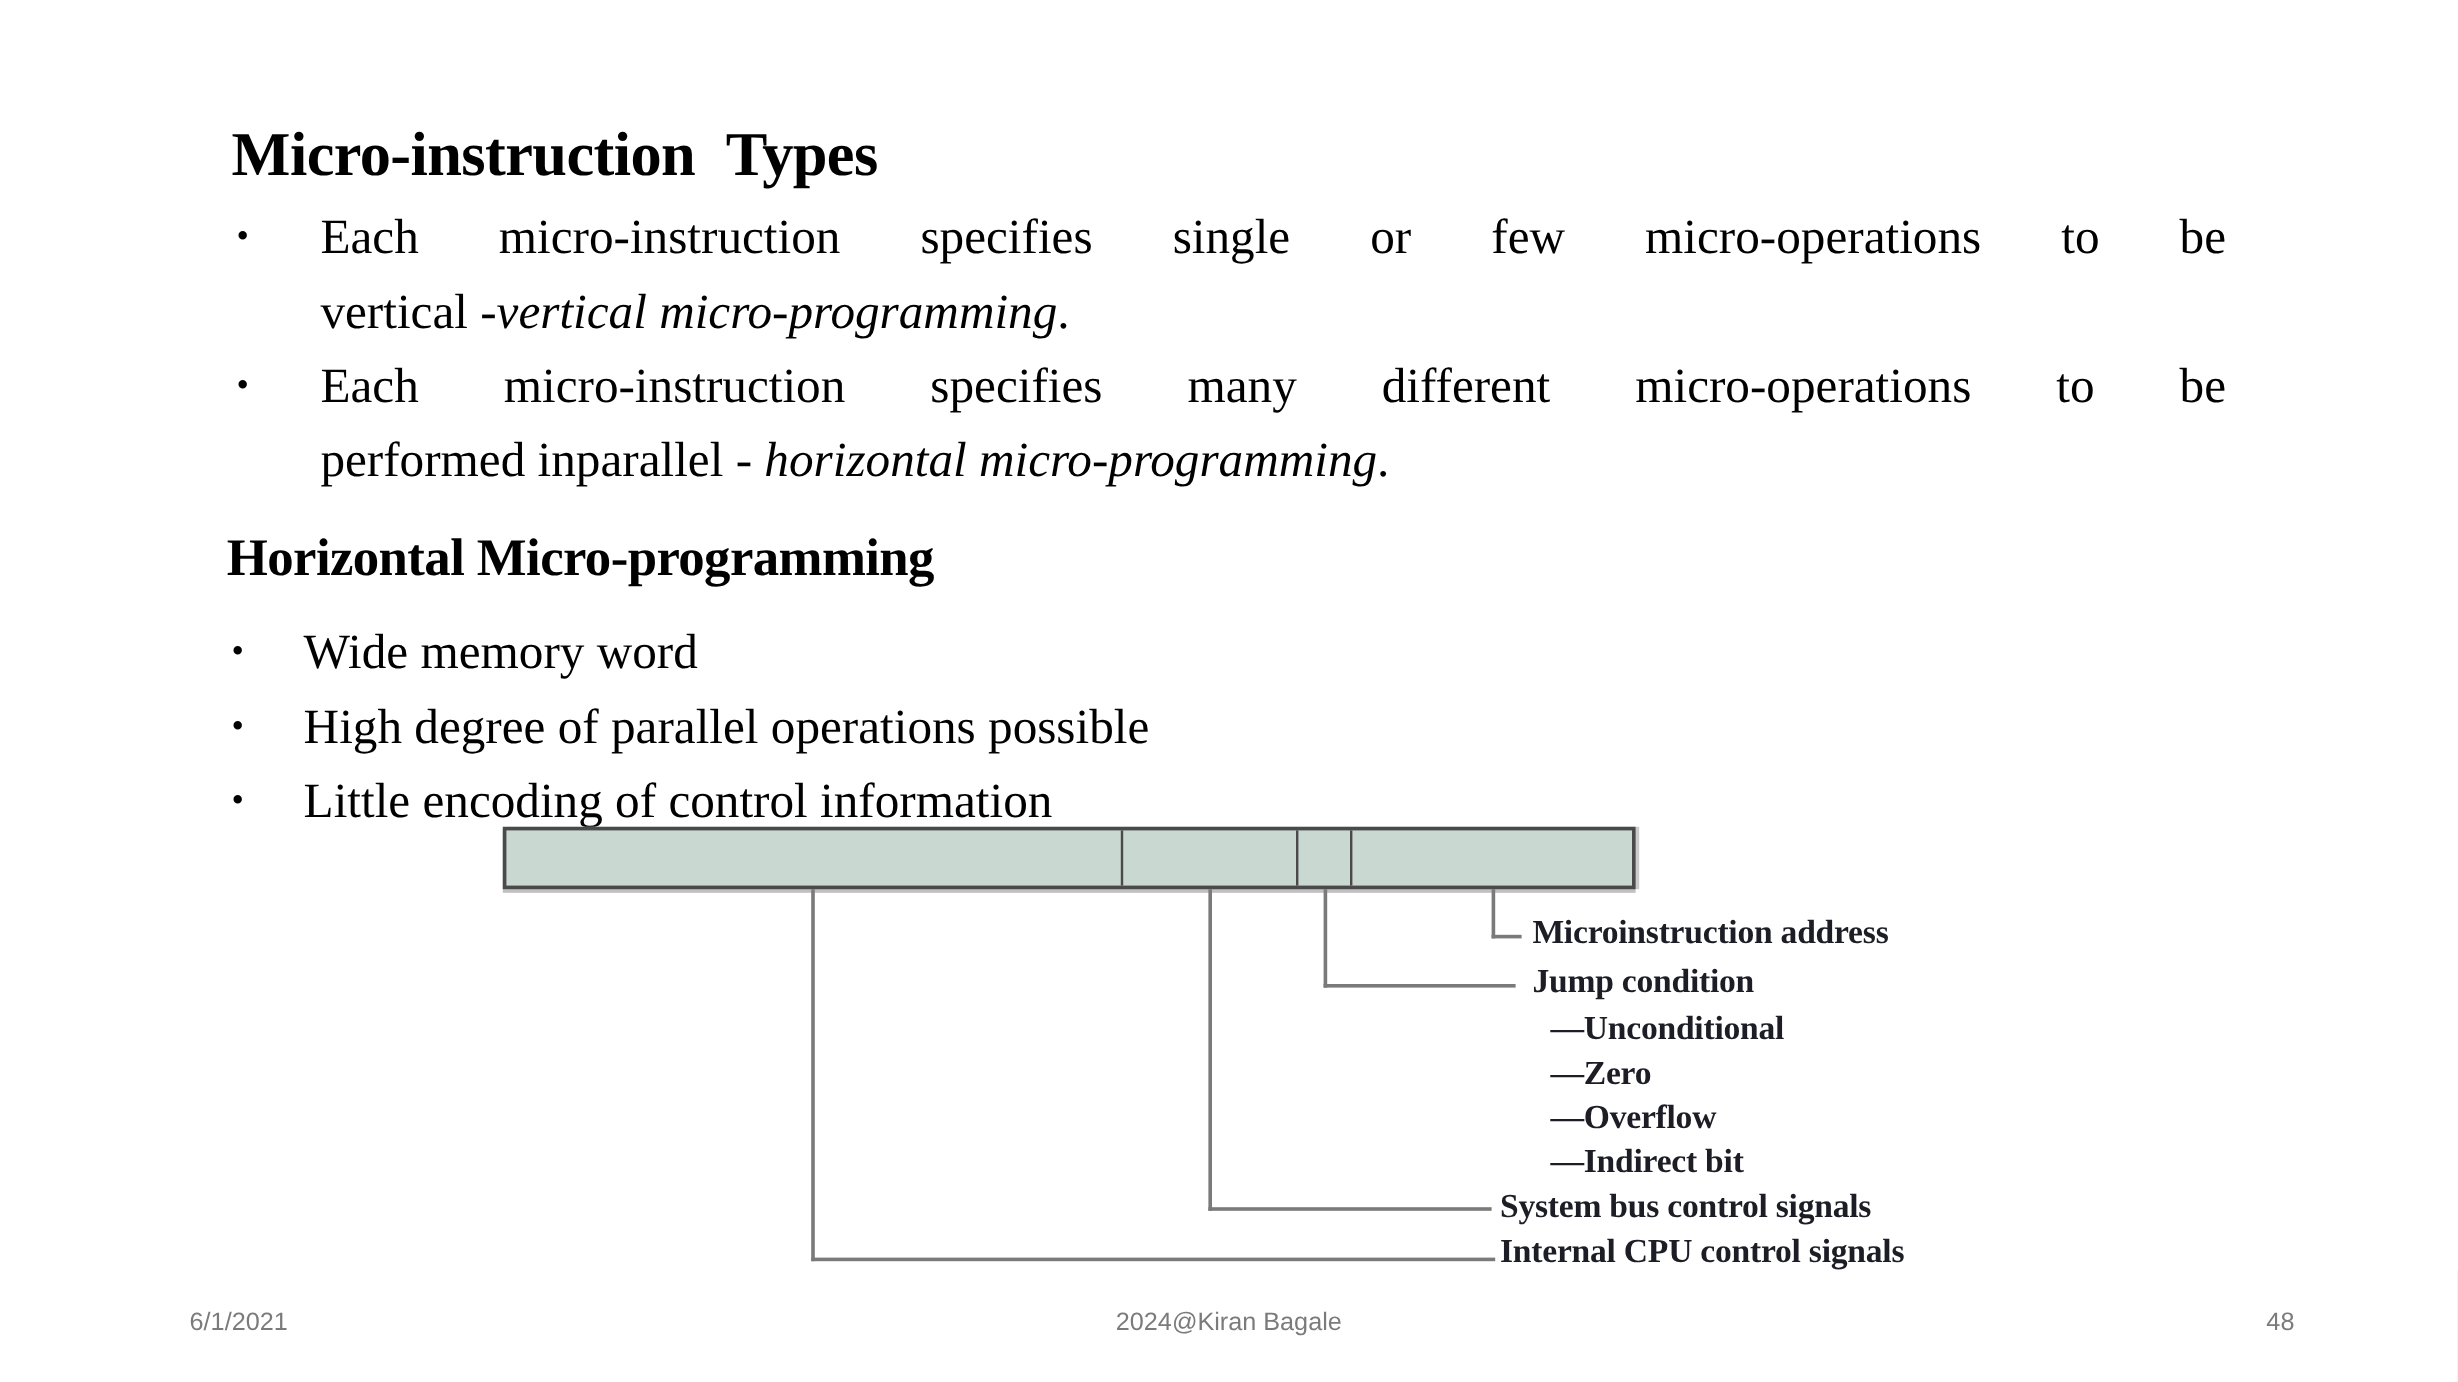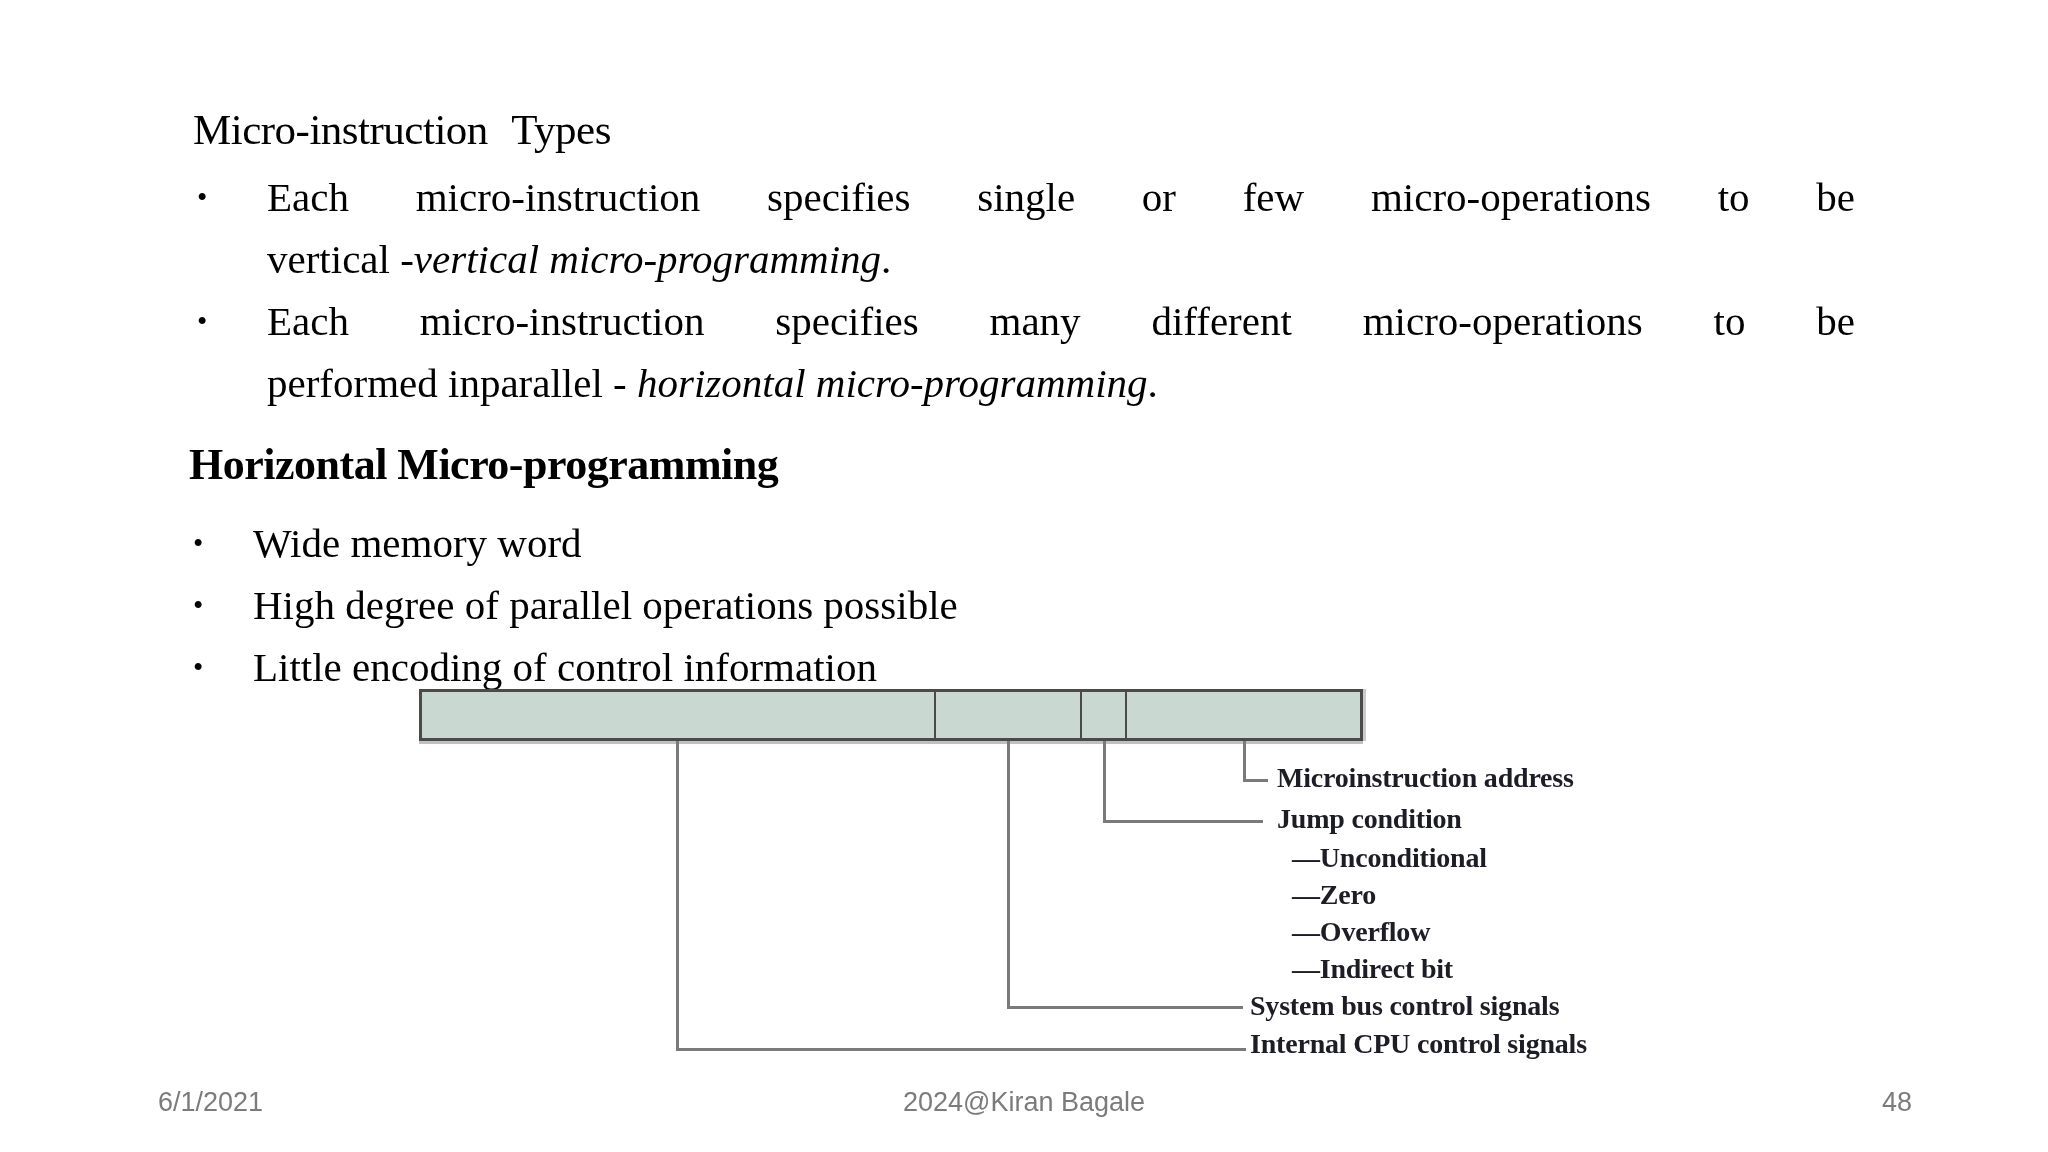--- a/index.html
+++ b/index.html
@@ -13,21 +13,21 @@
   .slide{
     position:relative;
     width:2048px;height:1152px;
     background:#ffffff;
     overflow:hidden;
     font-family:"Liberation Serif", serif;
     color:#000;
   }
   .title{
     position:absolute;left:193px;top:99px;
-    font-size:43px;font-weight:normal;line-height:62px;
+    font-size:52px;font-weight:bold;line-height:62px;
     word-spacing:14px;
     letter-spacing:-0.5px;
   }
   .list1{
     position:absolute;left:195px;top:166px;width:1660px;
     font-size:41px;line-height:62px;
   }
   .li1{position:relative;padding-left:72px;}
   .li1::before{
     content:"\2022";
@@ -76,21 +76,21 @@
   .jump-options{position:absolute;left:1292px;top:839px;}
   .jump-options .dopt{
     position:static;height:37px;line-height:37px;
     font-size:28px;font-weight:bold;color:var(--label);
     white-space:nowrap;letter-spacing:-0.2px;
   }
   
   .footer-item{
     position:absolute;top:1089px;
     font-family:"Liberation Sans", sans-serif;
-    font-size:27px;line-height:26px;color:#7b7b7b;
+    font-size:21px;line-height:26px;color:#7b7b7b;
     white-space:nowrap;
   }
   .footer-date{left:158px;}
   .footer-credit{left:50%;transform:translateX(-50%);}
   .footer-page{right:136px;}
 </style>
 </head>
 <body>
 
 <div class="slide">

